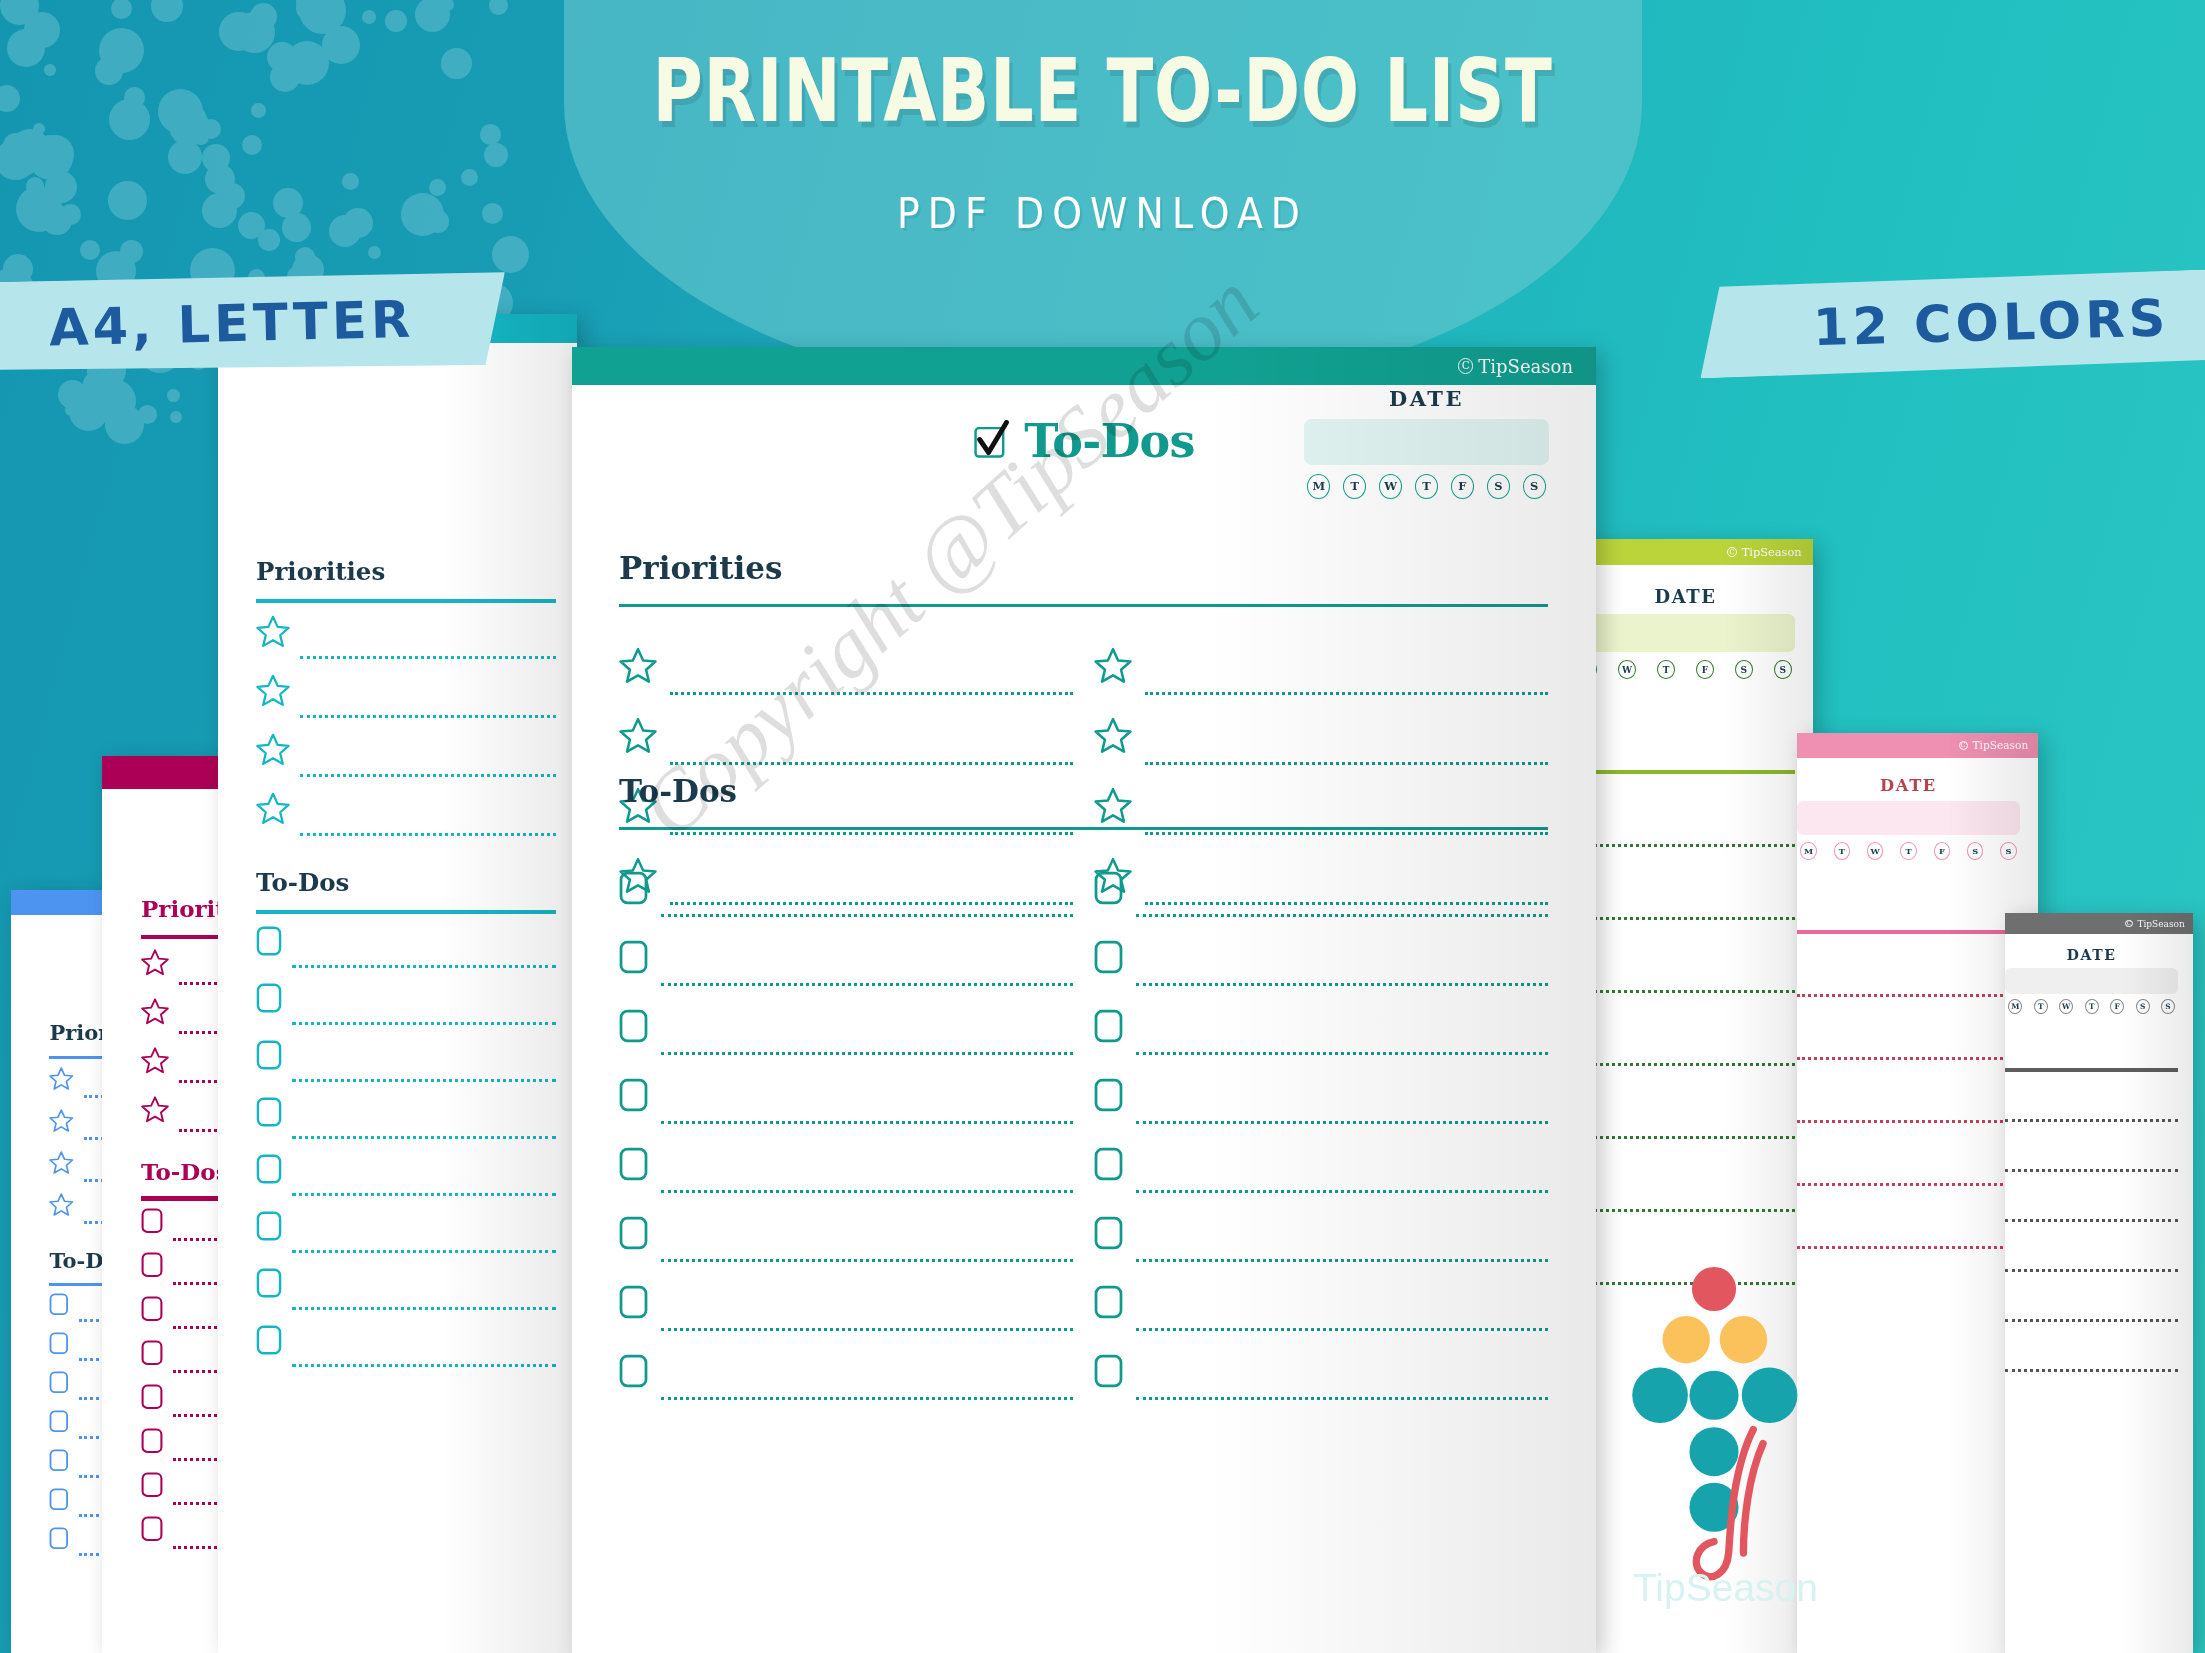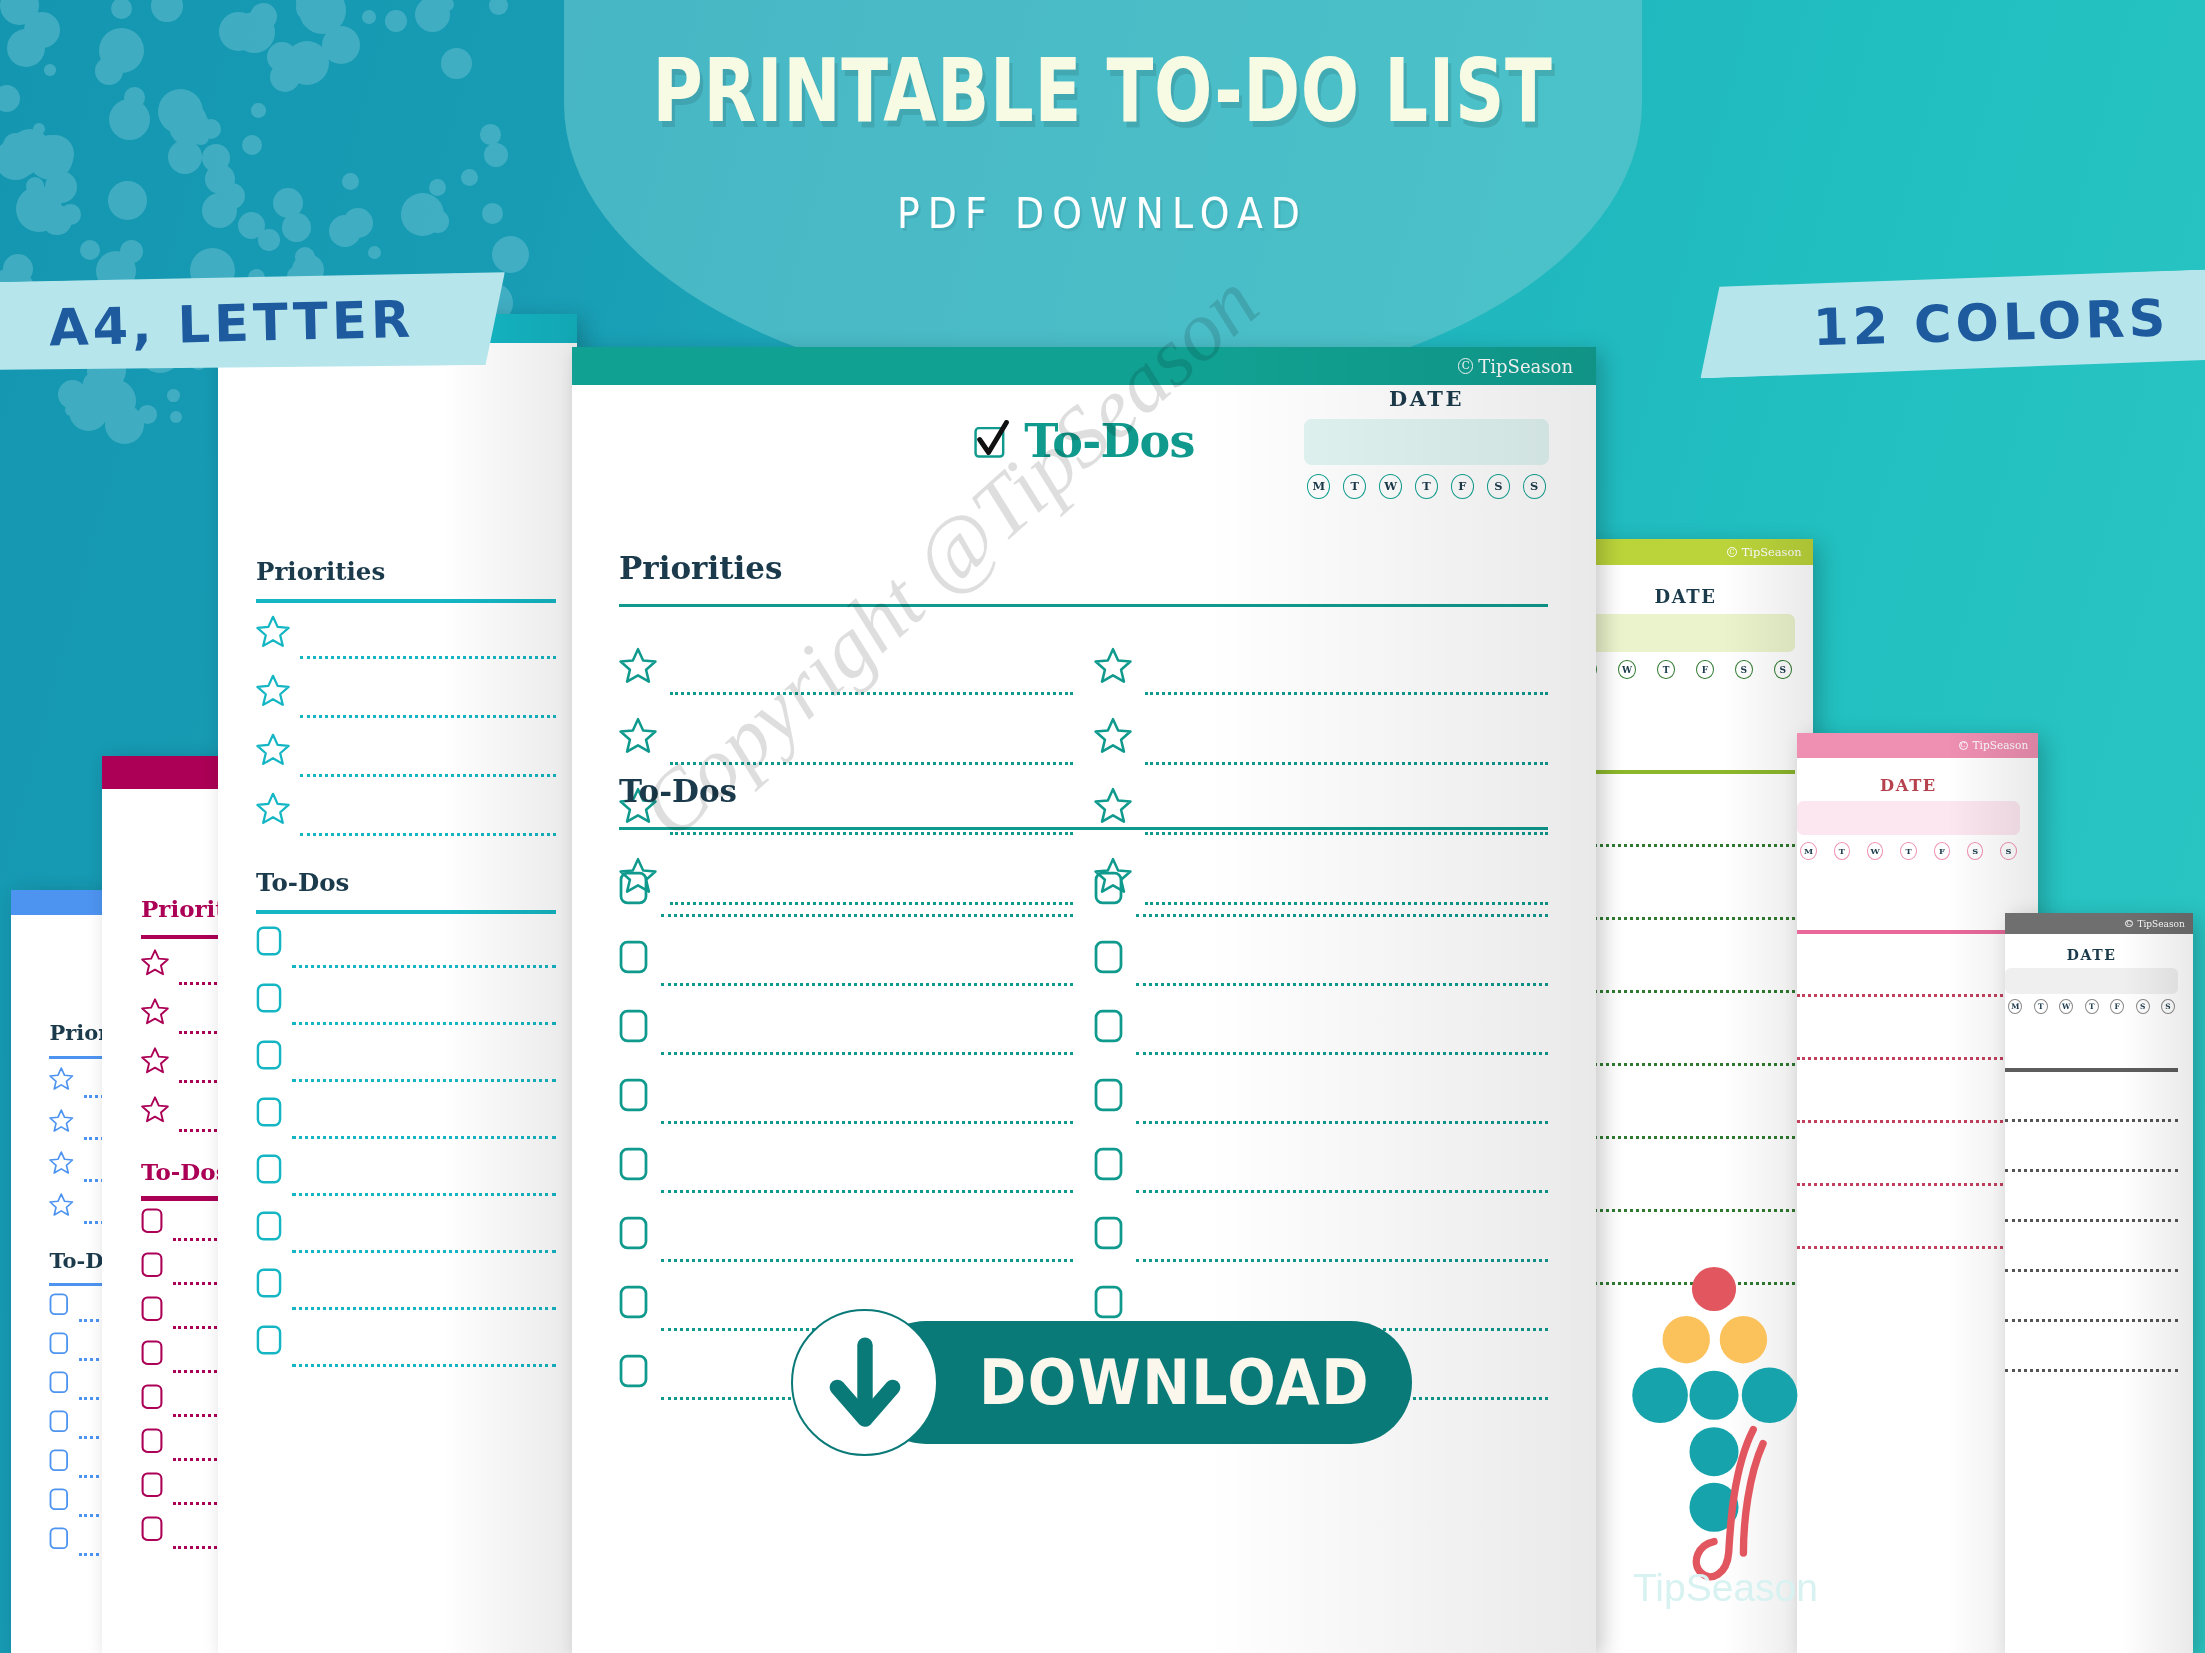--- a/index.html
+++ b/index.html
@@ -1007,30 +1007,20 @@
   <div class="title">PRINTABLE TO-DO LIST</div>
   <div class="subtitle">PDF DOWNLOAD</div>
 
   <div class="ribbon left">
     <span>A4, LETTER</span>
   </div>
   <div class="ribbon right">
     <span>12 COLORS</span>
   </div>
 
-  <div id="download-btn">
-    <div class="pill"></div>
-    <div class="circ">
-      <svg width="78" height="91" viewBox="0 0 96 112">
-        <path d="M48 10 L48 78" stroke="#0a7a78" stroke-width="19" stroke-linecap="round" fill="none"></path>
-        <path d="M14 62 L48 101 L82 62" stroke="#0a7a78" stroke-width="19" stroke-linecap="round" stroke-linejoin="round" fill="none"></path>
-      </svg>
-    </div>
-    <div class="dlabel">DOWNLOAD</div>
-  </div>
 
   <div id="logo-mark">
     <svg width="188" height="327" viewBox="0 0 230 400">
       <circle cx="104" cy="33" r="27" fill="#e2575f"></circle>
       <circle cx="70" cy="95" r="29" fill="#fbc25c"></circle>
       <circle cx="140" cy="95" r="29" fill="#fbc25c"></circle>
       <circle cx="38" cy="163" r="34" fill="#16a3ab"></circle>
       <circle cx="104" cy="163" r="30" fill="#16a3ab"></circle>
       <circle cx="172" cy="163" r="34" fill="#16a3ab"></circle>
       <circle cx="104" cy="232" r="30" fill="#16a3ab"></circle>

